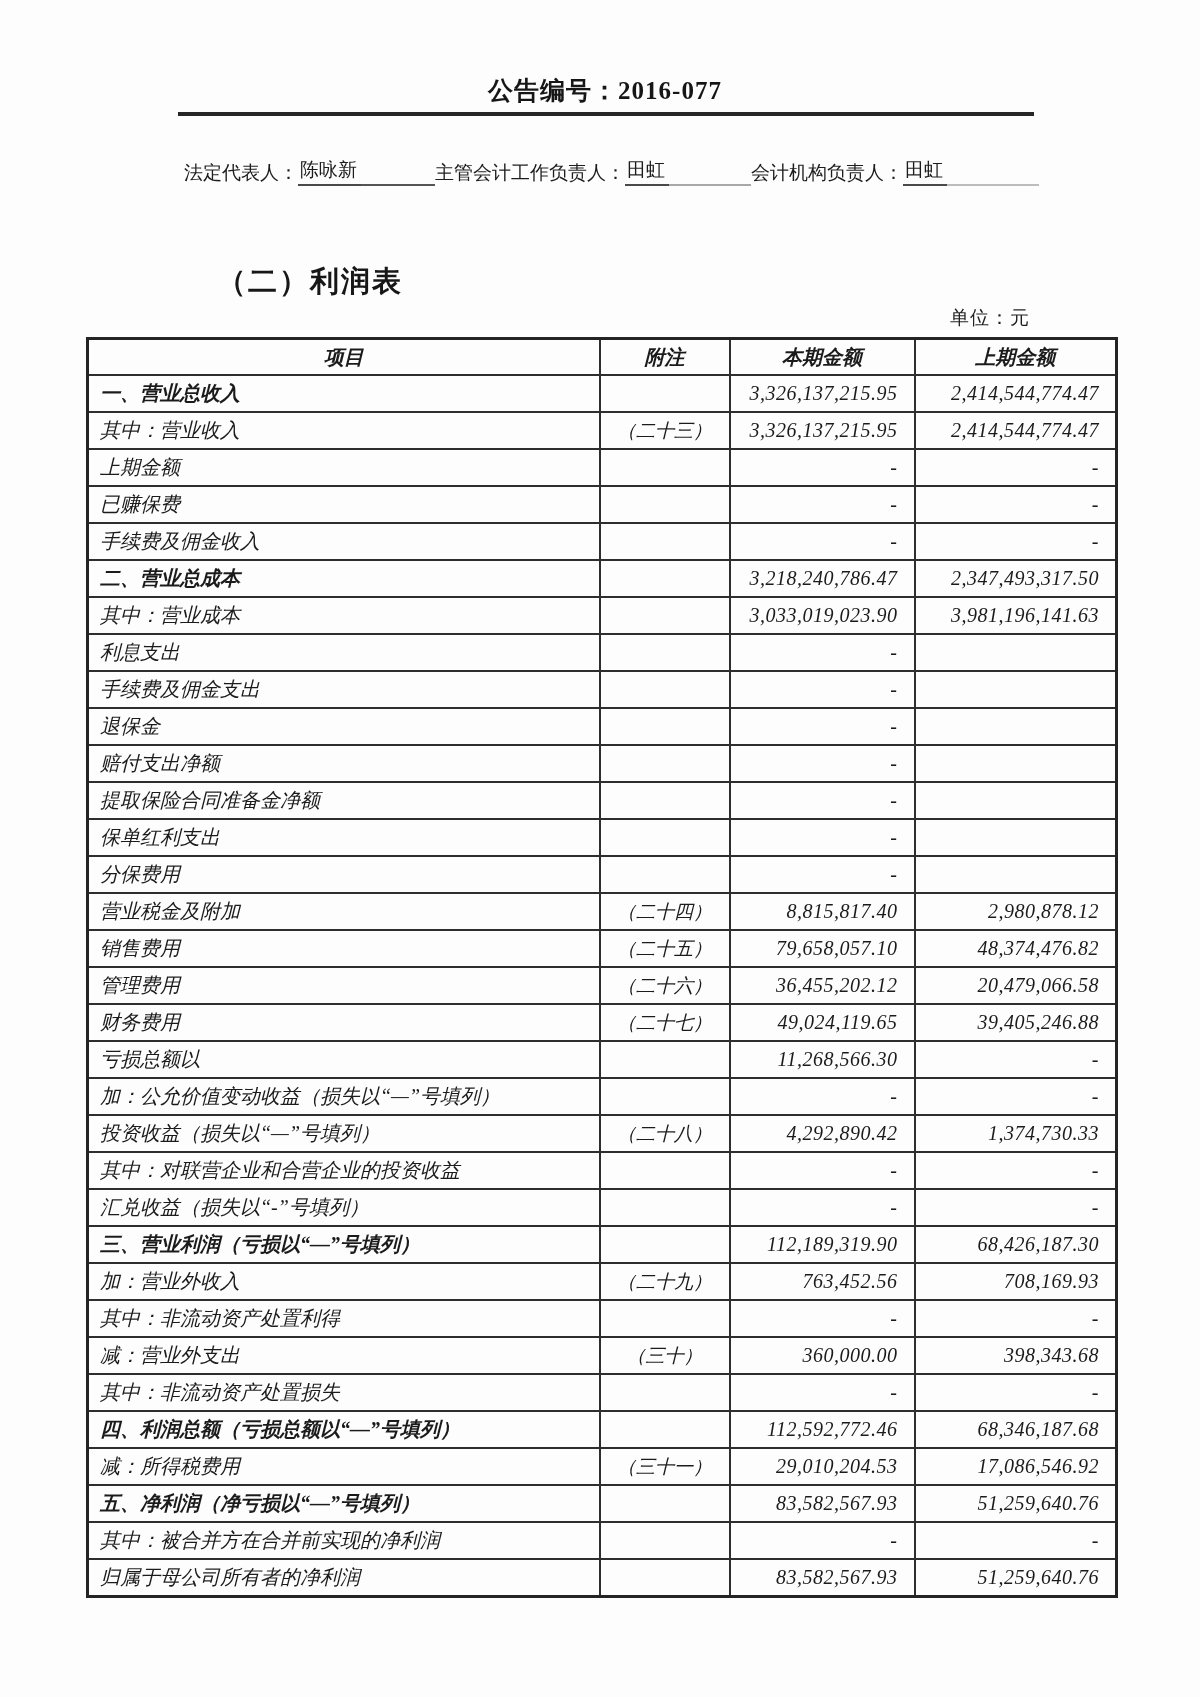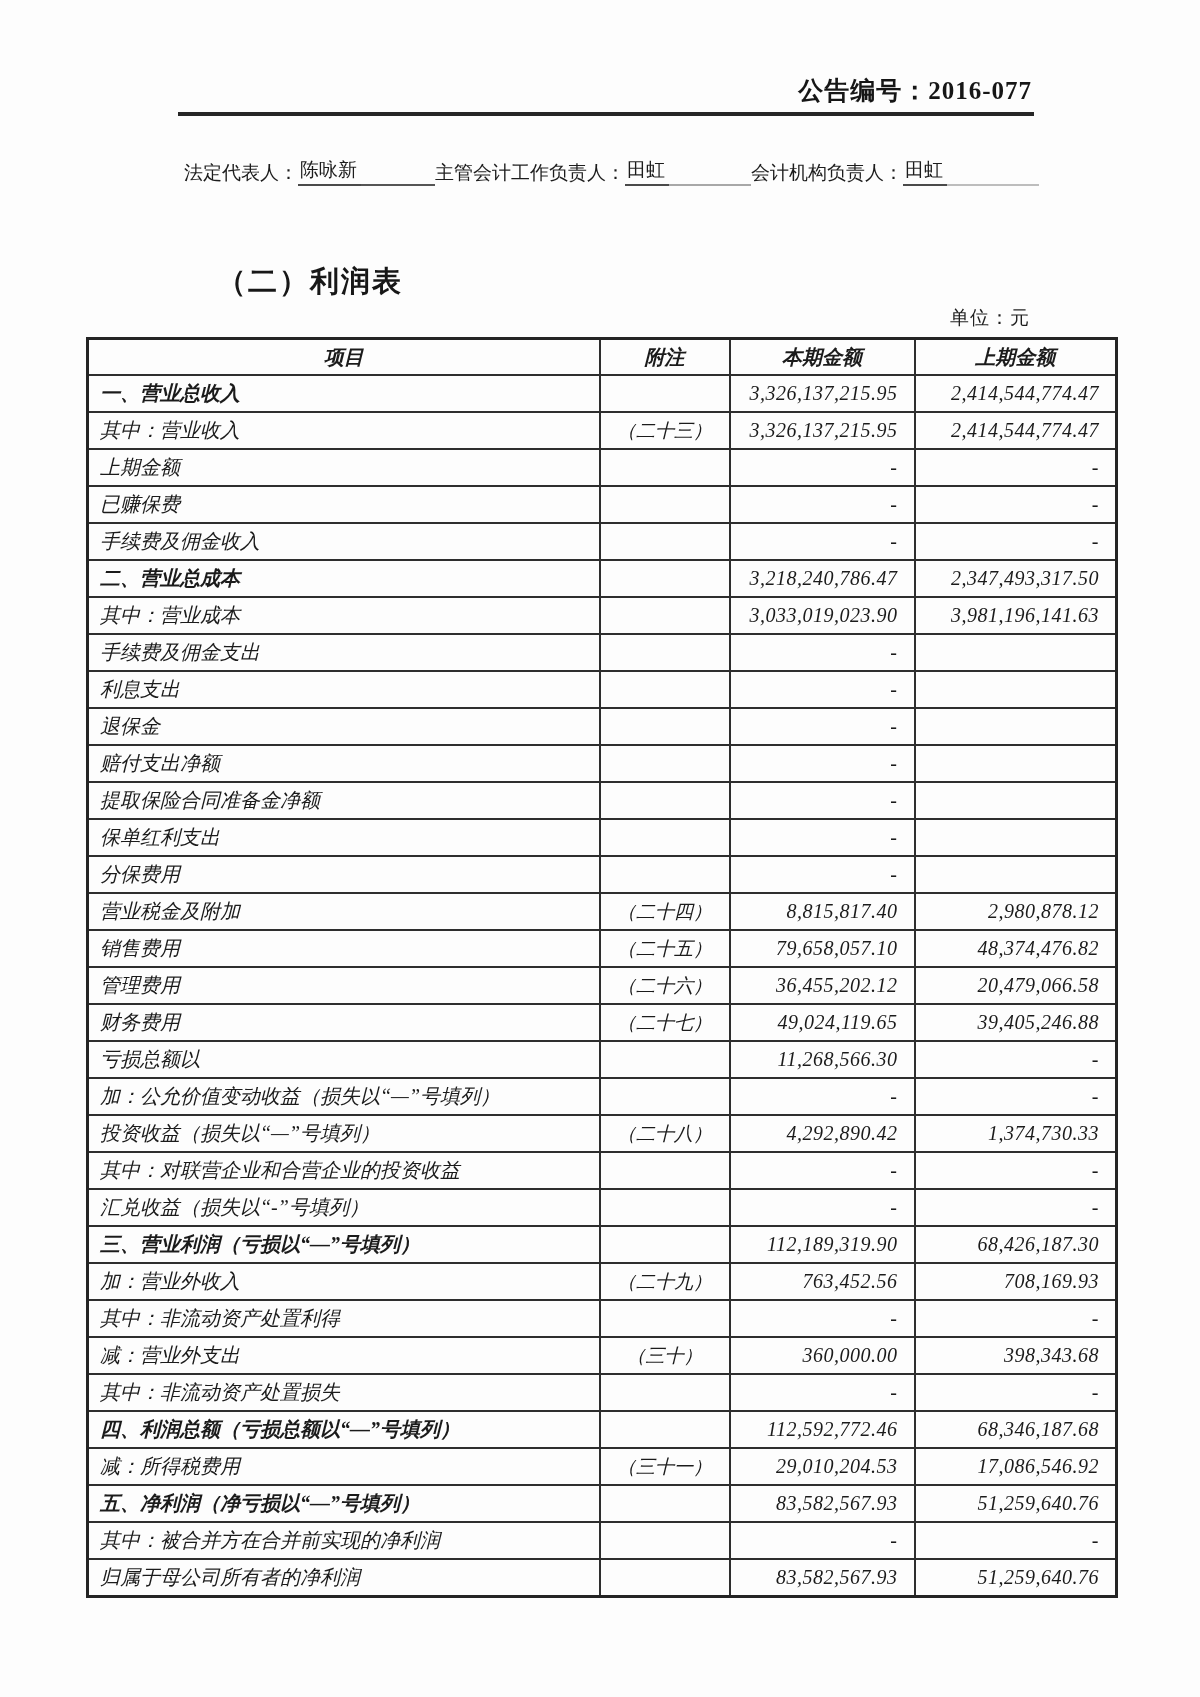--- a/index.html
+++ b/index.html
@@ -7,21 +7,21 @@
     width:1200px;height:1697px;background:#f2f2f2;
     font-family:"Liberation Serif","DejaVu Serif",serif;
   }
   .sheet{
     position:relative;width:1200px;height:1697px;background:#fdfdfd;
     color:#1c1c1c;overflow:hidden;
   }
   
   .notice{
     position:absolute;top:74px;left:178px;width:854px;
-    text-align:right;font-size:25px;font-weight:bold;letter-spacing:1px;
+    text-align:center;font-size:25px;font-weight:bold;letter-spacing:1px;
     color:#161616;
   }
   .headrule{
     position:absolute;top:112px;left:178px;width:856px;height:4px;
     background:#262626;
   }
   
   .signatories{
     position:absolute;top:145px;left:184px;width:860px;
     font-size:19px;display:flex;align-items:flex-end;white-space:nowrap;
@@ -147,27 +147,27 @@
           <td class="num">3,218,240,786.47</td>
           <td class="num">2,347,493,317.50</td>
         </tr>
         <tr>
           <td class="item">其中：营业成本</td>
           <td class="note"></td>
           <td class="num">3,033,019,023.90</td>
           <td class="num">3,981,196,141.63</td>
         </tr>
         <tr>
+          <td class="item">利息支出</td>
+          <td class="note"></td>
+          <td class="num">-</td>
+          <td class="num"></td>
+        </tr>
+        <tr>
           <td class="item">手续费及佣金支出</td>
-          <td class="note"></td>
-          <td class="num">-</td>
-          <td class="num"></td>
-        </tr>
-        <tr>
-          <td class="item">利息支出</td>
           <td class="note"></td>
           <td class="num">-</td>
           <td class="num"></td>
         </tr>
         <tr>
           <td class="item">退保金</td>
           <td class="note"></td>
           <td class="num">-</td>
           <td class="num"></td>
         </tr>

